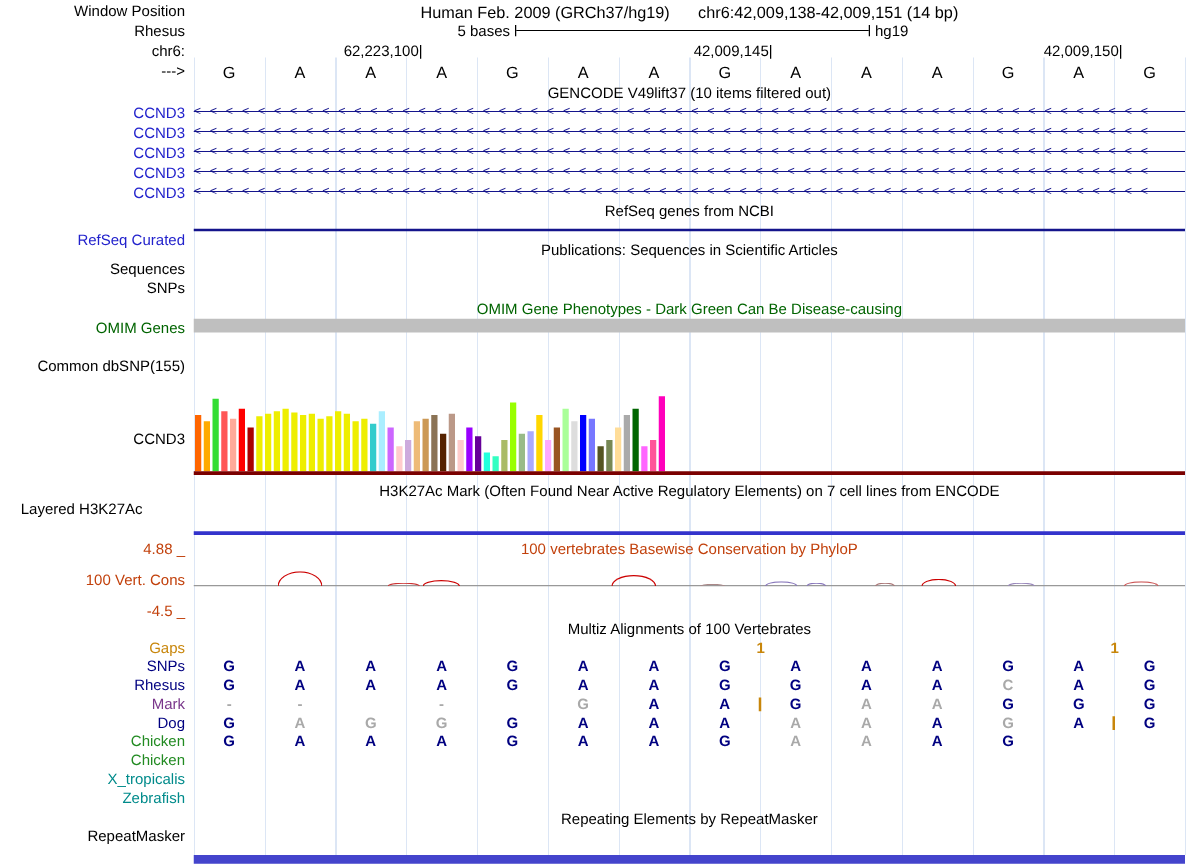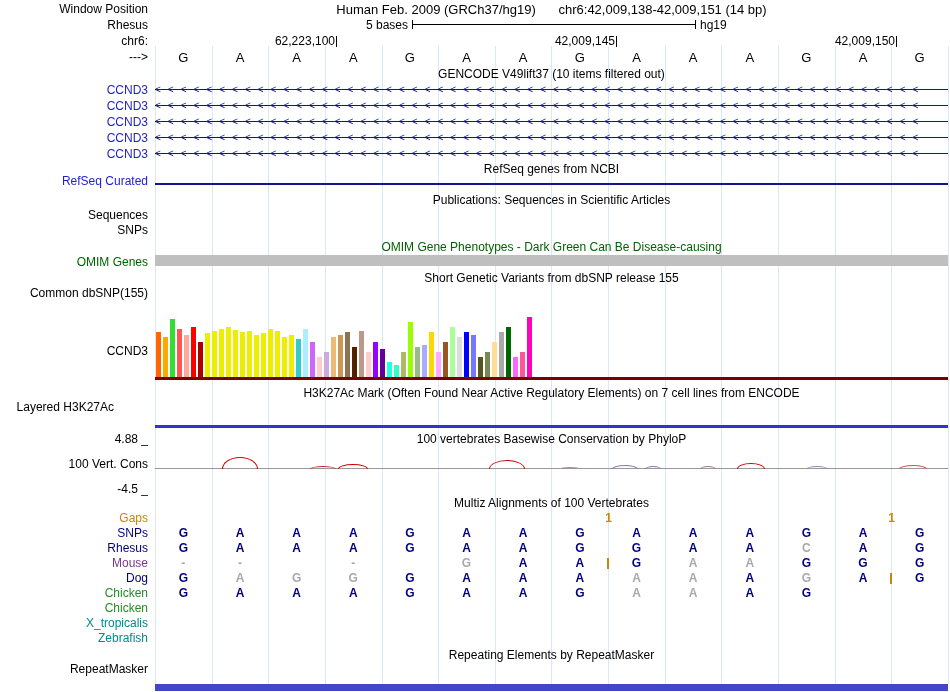--- a/index.html
+++ b/index.html
@@ -5,21 +5,21 @@
   html,body{margin:0;padding:0;background:#fff;}
   .page{position:relative;width:950px;height:692px;background:#fff;overflow:hidden;
         font-family:"Liberation Sans",sans-serif;font-size:12px;color:#000;}
   .guidelines{position:absolute;left:155px;top:46px;width:794px;height:638px;
         background:repeating-linear-gradient(to right,#DCE6F5 0 1px,transparent 1px 56.64px);
         pointer-events:none;}
   .lbl{position:absolute;left:0;width:148px;text-align:right;white-space:nowrap;font-size:12px;}
   .ctr{position:absolute;left:155px;width:793px;text-align:center;white-space:nowrap;font-size:12px;}
   .blue{color:#2222CC}
   .green{color:#006400}
-  .pblue{color:#000000}
+  .pblue{color:#c2410c}
   .gold{color:#C8860B}
   .hdrspan{font-size:13px;margin-top:26px;}
   .scalebar{position:absolute;left:155px;top:18px;width:793px;height:14px;}
   .sb-text{position:absolute;left:0;top:0;width:253px;text-align:right;}
   .sb-line{position:absolute;left:257px;top:2px;width:282px;height:9px;
         border-left:1px solid #000;border-right:1px solid #000;
         background:linear-gradient(to bottom,transparent 4px,#000 4px,#000 5px,transparent 5px);}
   .sb-asm{position:absolute;left:545px;top:0;}
   .tick{position:absolute;white-space:nowrap;font-size:12px;}
   .tickmark{display:inline-block;width:1px;height:11px;background:#000;margin-left:1px;vertical-align:-2px;}
@@ -89,32 +89,31 @@
       <div class="grow" style="top: 99px;">&lt;&lt;&lt;&lt;&lt;&lt;&lt;&lt;&lt;&lt;&lt;&lt;&lt;&lt;&lt;&lt;&lt;&lt;&lt;&lt;&lt;&lt;&lt;&lt;&lt;&lt;&lt;&lt;&lt;&lt;&lt;&lt;&lt;&lt;&lt;&lt;&lt;&lt;&lt;&lt;&lt;&lt;&lt;&lt;&lt;&lt;&lt;&lt;&lt;&lt;&lt;&lt;&lt;&lt;&lt;&lt;&lt;&lt;&lt;&lt;</div>
       <div class="lbl blue" style="top: 115px;">CCND3</div>
       <div class="grow" style="top: 115px;">&lt;&lt;&lt;&lt;&lt;&lt;&lt;&lt;&lt;&lt;&lt;&lt;&lt;&lt;&lt;&lt;&lt;&lt;&lt;&lt;&lt;&lt;&lt;&lt;&lt;&lt;&lt;&lt;&lt;&lt;&lt;&lt;&lt;&lt;&lt;&lt;&lt;&lt;&lt;&lt;&lt;&lt;&lt;&lt;&lt;&lt;&lt;&lt;&lt;&lt;&lt;&lt;&lt;&lt;&lt;&lt;&lt;&lt;&lt;&lt;</div>
       <div class="lbl blue" style="top: 131px;">CCND3</div>
       <div class="grow" style="top: 131px;">&lt;&lt;&lt;&lt;&lt;&lt;&lt;&lt;&lt;&lt;&lt;&lt;&lt;&lt;&lt;&lt;&lt;&lt;&lt;&lt;&lt;&lt;&lt;&lt;&lt;&lt;&lt;&lt;&lt;&lt;&lt;&lt;&lt;&lt;&lt;&lt;&lt;&lt;&lt;&lt;&lt;&lt;&lt;&lt;&lt;&lt;&lt;&lt;&lt;&lt;&lt;&lt;&lt;&lt;&lt;&lt;&lt;&lt;&lt;&lt;</div>
       <div class="lbl blue" style="top: 147px;">CCND3</div>
       <div class="grow" style="top: 147px;">&lt;&lt;&lt;&lt;&lt;&lt;&lt;&lt;&lt;&lt;&lt;&lt;&lt;&lt;&lt;&lt;&lt;&lt;&lt;&lt;&lt;&lt;&lt;&lt;&lt;&lt;&lt;&lt;&lt;&lt;&lt;&lt;&lt;&lt;&lt;&lt;&lt;&lt;&lt;&lt;&lt;&lt;&lt;&lt;&lt;&lt;&lt;&lt;&lt;&lt;&lt;&lt;&lt;&lt;&lt;&lt;&lt;&lt;&lt;&lt;</div>
     </div>
 
   <div class="ctr" style="top:162px">RefSeq genes from NCBI</div>
-  <div class="lbl blue" style="top:174px">RefSeq Curated</div>
+  <div class="lbl blue" style="top:185px">RefSeq Curated</div>
   <div class="hline" style="top:183px;height:2px;background:#14148C"></div>
 
   <div class="ctr" style="top:193px">Publications: Sequences in Scientific Articles</div>
   <div class="lbl" style="top:208px">Sequences</div>
   <div class="lbl" style="top:223px">SNPs</div>
 
   <div class="ctr green" style="top:240px">OMIM Gene Phenotypes - Dark Green Can Be Disease-causing</div>
   <div class="lbl green" style="top:255px">OMIM Genes</div>
   <div class="hline" style="top:255px;height:11px;background:#BFBFBF"></div>
 
-  <div class="ctr" style="top:271px">Short Genetic Variants from dbSNP release 155</div>
   <div class="lbl" style="top:286px">Common dbSNP(155)</div>
 
   <div class="lbl" style="top:344px">CCND3</div>
   <div id="gtex-bars">
       <div class="gbar" style="left: 1px; height: 45px; background: rgb(255, 102, 0);"></div>
       <div class="gbar" style="left: 8px; height: 40px; background: rgb(255, 170, 0);"></div>
       <div class="gbar" style="left: 15px; height: 58px; background: rgb(51, 221, 51);"></div>
       <div class="gbar" style="left: 22px; height: 48px; background: rgb(255, 85, 85);"></div>
       <div class="gbar" style="left: 29px; height: 42px; background: rgb(255, 170, 153);"></div>
       <div class="gbar" style="left: 36px; height: 50px; background: rgb(255, 0, 0);"></div>
@@ -220,21 +219,21 @@
       <div class="mzbase" style="left: 381.571px; top: 541px; width: 56.6429px; color: rgb(0, 0, 128);">G</div>
       <div class="mzbase" style="left: 438.214px; top: 541px; width: 56.6429px; color: rgb(0, 0, 128);">A</div>
       <div class="mzbase" style="left: 494.857px; top: 541px; width: 56.6429px; color: rgb(0, 0, 128);">A</div>
       <div class="mzbase" style="left: 551.5px; top: 541px; width: 56.6429px; color: rgb(0, 0, 128);">G</div>
       <div class="mzbase" style="left: 608.143px; top: 541px; width: 56.6429px; color: rgb(0, 0, 128);">G</div>
       <div class="mzbase" style="left: 664.786px; top: 541px; width: 56.6429px; color: rgb(0, 0, 128);">A</div>
       <div class="mzbase" style="left: 721.429px; top: 541px; width: 56.6429px; color: rgb(0, 0, 128);">A</div>
       <div class="mzbase" style="left: 778.071px; top: 541px; width: 56.6429px; color: rgb(169, 169, 169);">C</div>
       <div class="mzbase" style="left: 834.714px; top: 541px; width: 56.6429px; color: rgb(0, 0, 128);">A</div>
       <div class="mzbase" style="left: 891.357px; top: 541px; width: 56.6429px; color: rgb(0, 0, 128);">G</div>
-      <div class="lbl" style="top: 556px; color: rgb(122, 55, 139);">Mouse</div>
+      <div class="lbl" style="top: 556px; color: rgb(122, 55, 139);">Mark</div>
       <div class="mzbase" style="left: 155px; top: 556px; width: 56.6429px; color: rgb(169, 169, 169);">-</div>
       <div class="mzbase" style="left: 211.643px; top: 556px; width: 56.6429px; color: rgb(169, 169, 169);">-</div>
       <div class="mzbase" style="left: 324.929px; top: 556px; width: 56.6429px; color: rgb(169, 169, 169);">-</div>
       <div class="mzbase" style="left: 438.214px; top: 556px; width: 56.6429px; color: rgb(169, 169, 169);">G</div>
       <div class="mzbase" style="left: 494.857px; top: 556px; width: 56.6429px; color: rgb(0, 0, 128);">A</div>
       <div class="mzbase" style="left: 551.5px; top: 556px; width: 56.6429px; color: rgb(0, 0, 128);">A</div>
       <div class="mzbase" style="left: 608.143px; top: 556px; width: 56.6429px; color: rgb(0, 0, 128);">G</div>
       <div class="mzbase" style="left: 664.786px; top: 556px; width: 56.6429px; color: rgb(169, 169, 169);">A</div>
       <div class="mzbase" style="left: 721.429px; top: 556px; width: 56.6429px; color: rgb(169, 169, 169);">A</div>
       <div class="mzbase" style="left: 778.071px; top: 556px; width: 56.6429px; color: rgb(0, 0, 128);">G</div>

